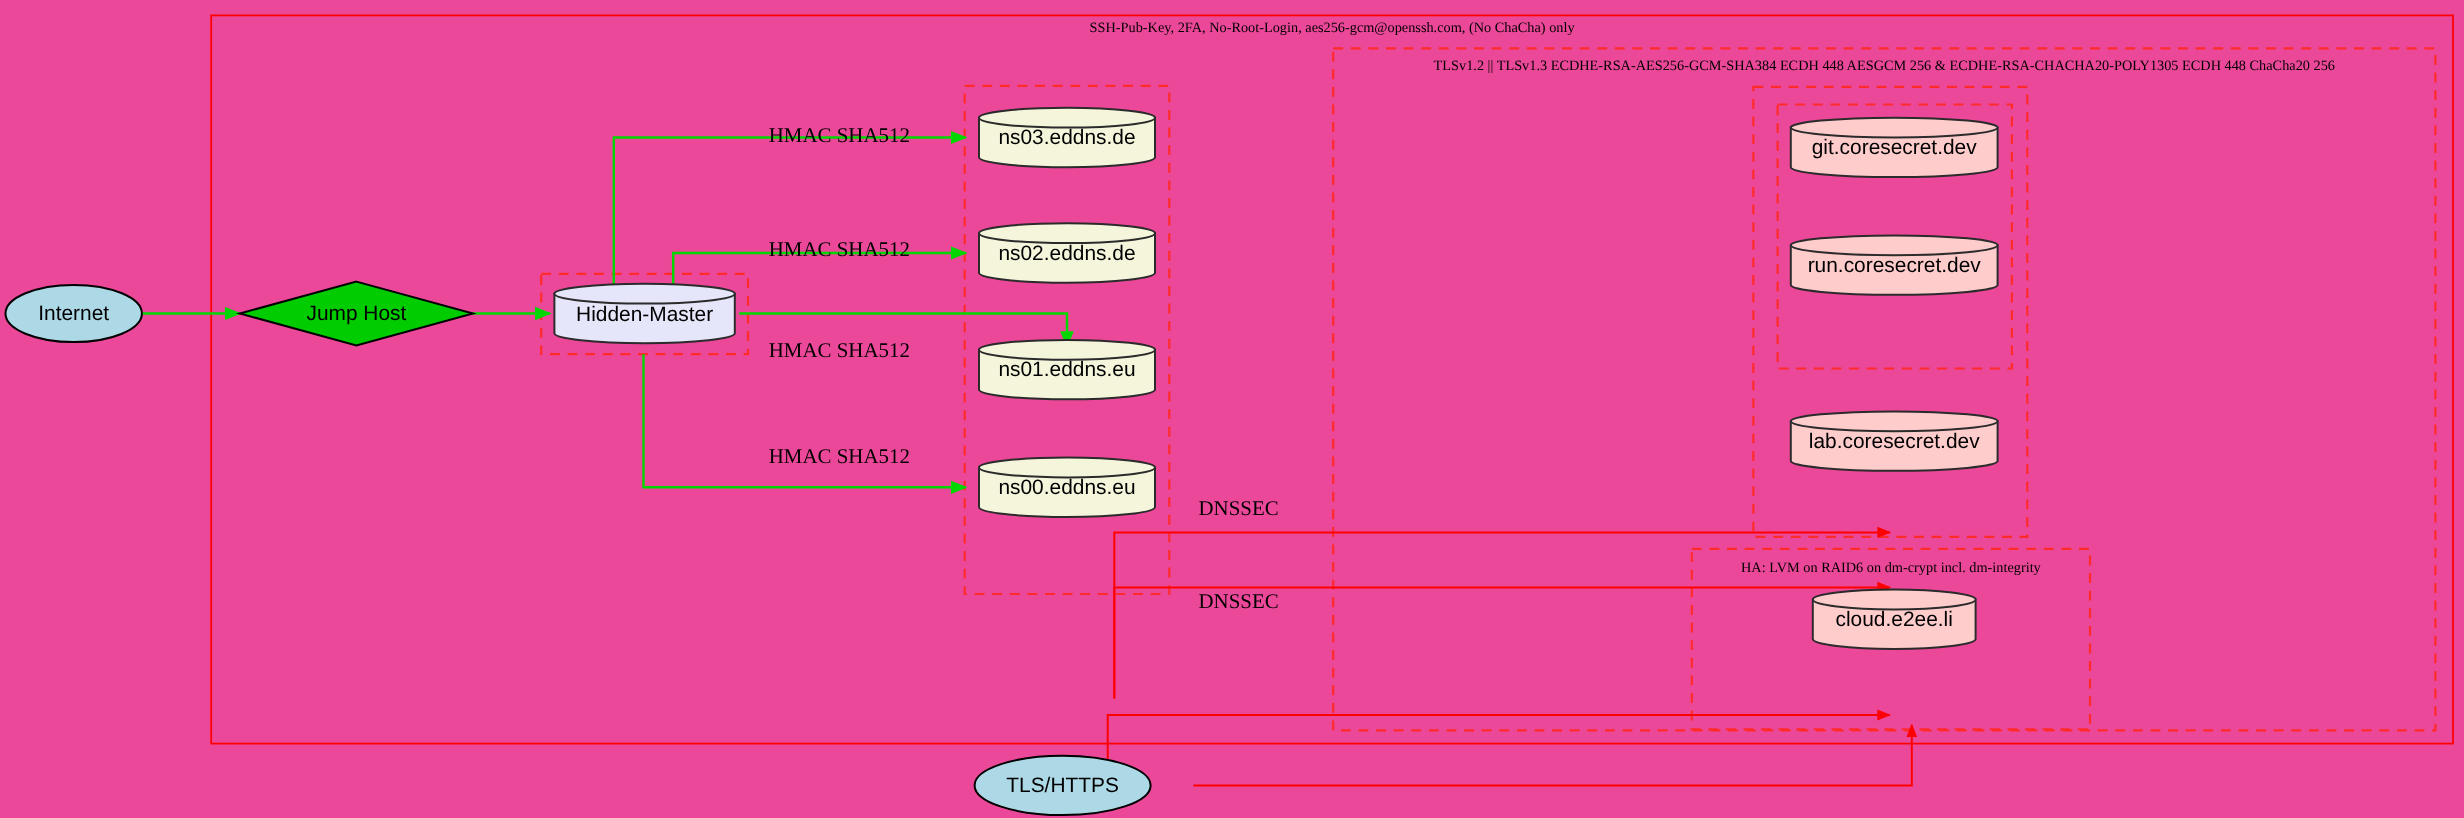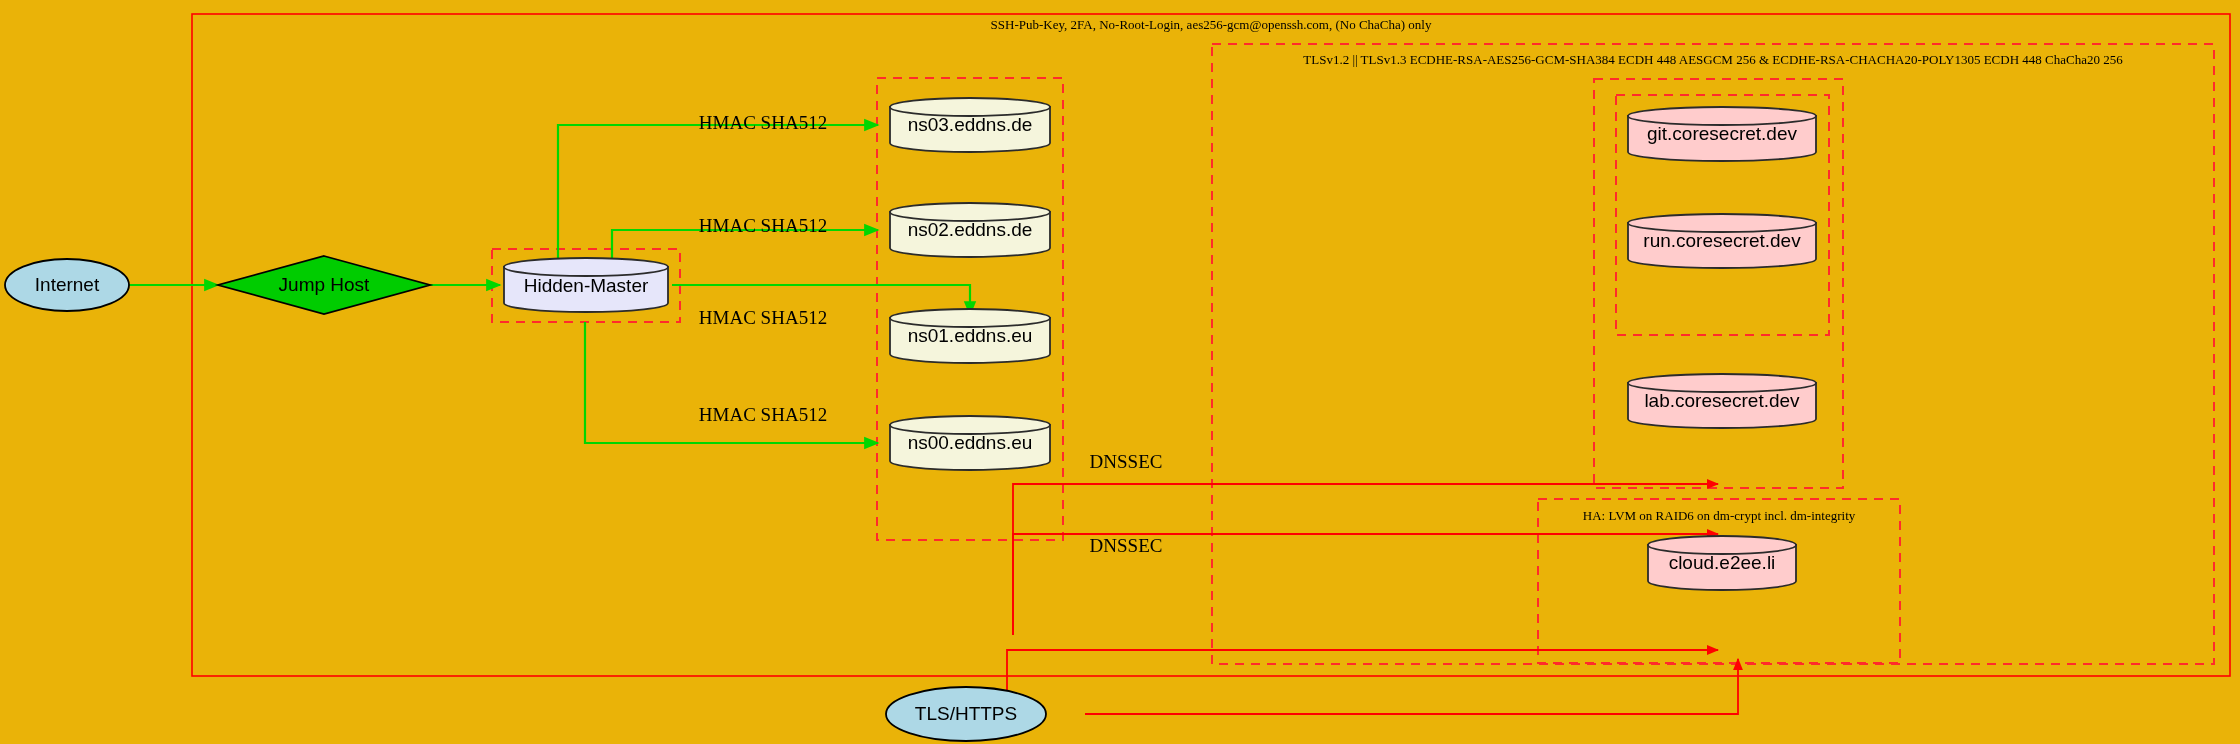--- a/index.html
+++ b/index.html
@@ -4,21 +4,21 @@
 <style>
   html, body {
     margin: 0;
     padding: 0;
     background: #ffffff;
   }
   #stage {
     position: relative;
     width: 2240px;
     height: 744px;
-    background: #eab308;
+    background: #ec4899;
     font-family: "Liberation Sans", sans-serif;
     overflow: hidden;
     text-align: right;
   }
   svg.layer {
     position: absolute;
     top: 0;
     left: 0;
     width: 2240px;
     height: 744px;

